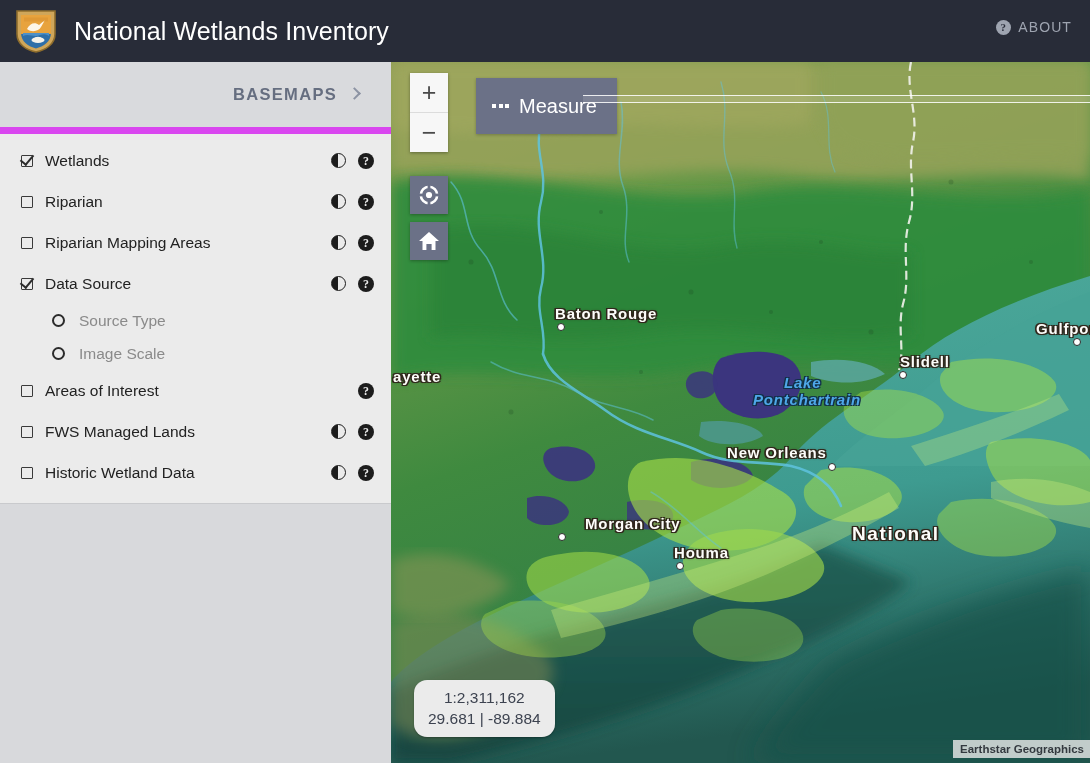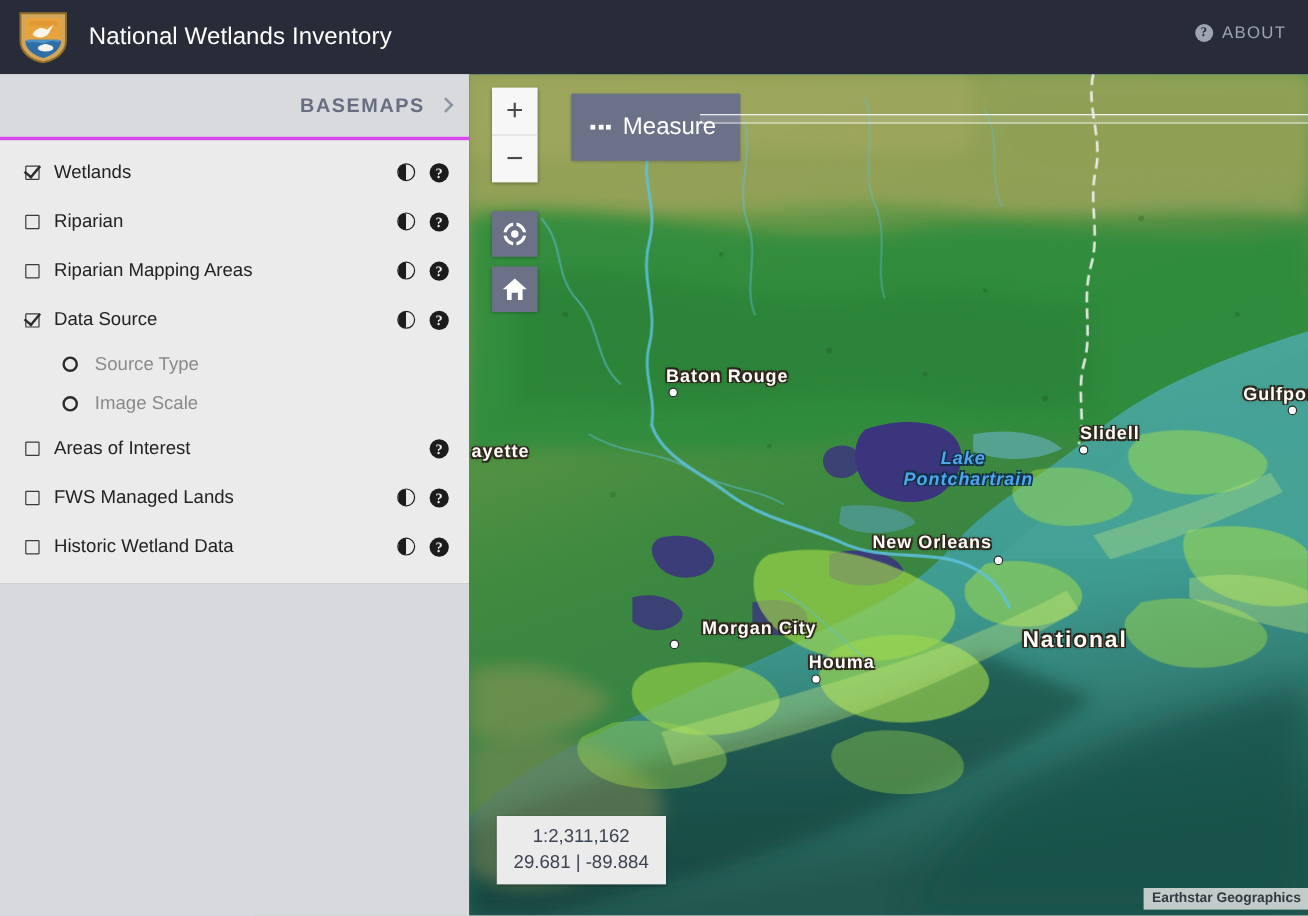--- a/index.html
+++ b/index.html
@@ -16,21 +16,21 @@
     position: absolute; top: 0; left: 0;
     width: 1090px; height: 62px;
     background: #282c38;
     display: flex; align-items: center;
   }
   #logo-wrap { margin-left: 14px; width: 44px; height: 46px; flex: 0 0 auto; }
   .shield { display: block; }
   #title-block { margin-left: 16px; }
   #app-title {
     color: #ffffff;
-    font-size: 20px;
+    font-size: 25px;
     font-weight: normal;
     letter-spacing: .1px;
     line-height: 29px;
   }
   #app-subtitle {
     color: #e2e4e8;
     font-size: 13.5px;
     font-weight: bold;
     line-height: 17px;
     margin-top: 1px;
@@ -52,25 +52,25 @@
     font-family: "Liberation Serif", serif;
   }
 
   
   #sidebar {
     position: absolute; top: 62px; left: 0;
     width: 391px; height: 701px;
     background: #d8d9dc;
   }
   .panel-bar {
-    height: 55px;
+    height: 72px;
     background: #d9dadd;
-    border-bottom: 3px solid #d946ef;
+    border-bottom: 7px solid #d946ef;
     display: flex; align-items: center; justify-content: flex-end;
-    padding-right: 15px;
+    padding-right: 32px;
     cursor: pointer;
   }
   .panel-bar-label {
     color: #666e80;
     font-size: 16.5px;
     font-weight: bold;
     letter-spacing: 1.3px;
   }
   .chev {
     margin-left: 13px;
@@ -205,20 +205,21 @@
     border-left: none;
     background: rgba(255,255,255,.12);
   }
 
   #scale-box {
     position: absolute; left: 23px; bottom: 26px;
     background: #ebebeb;
     padding: 7px 14px 8px 14px;
     text-align: center;
     box-shadow: 0 1px 2px rgba(0,0,0,.3);
+    border-radius: 13px;
   }
   .scale-line { font-size: 15.5px; color: #3d4350; line-height: 21px; white-space: nowrap; }
 
   #attribution {
     position: absolute; right: 0; bottom: 5px;
     background: rgba(230,230,230,.82);
     color: #33393f;
     font-size: 11.5px; font-weight: bold;
     padding: 3px 6px 3px 7px;
     white-space: nowrap;

